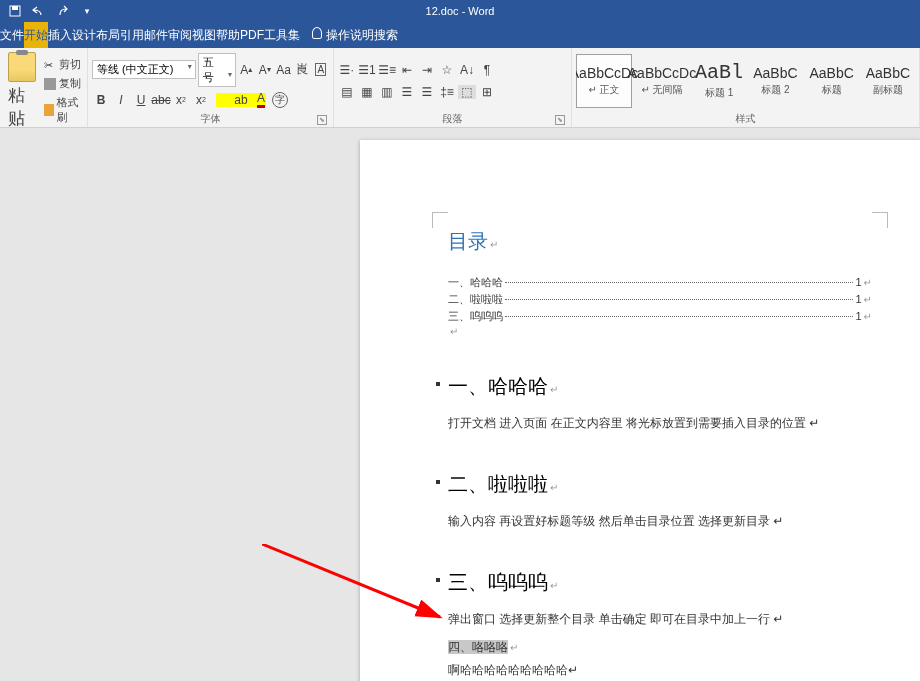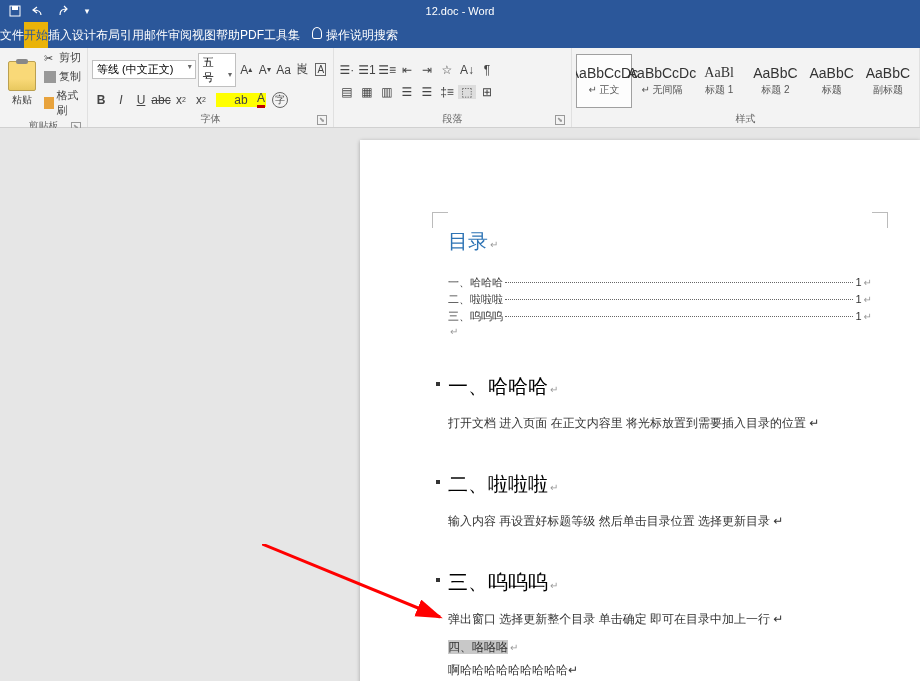--- a/index.html
+++ b/index.html
@@ -34,21 +34,21 @@
 .fontsize{width:40px}
 .fbtn{width:18px;height:18px;display:flex;align-items:center;justify-content:center;font-size:12px;color:#444;cursor:pointer;border:1px solid transparent}
 .paragraph{width:238px}
 .para-rows{display:flex;flex-direction:column;gap:4px;width:100%}
 .para-row{display:flex;gap:2px;align-items:center}
 .styles{flex:1;min-width:0}
 .styles-row{display:flex;gap:2px;height:56px;align-items:center;overflow:hidden}
 .style-item{width:56px;height:54px;border:1px solid transparent;display:flex;flex-direction:column;align-items:center;justify-content:center;cursor:pointer;font-size:10px;color:#555}
 .style-item.sel-style{border:1px solid #a0a0a0;background:#fdfdfd}
 .style-preview{font-size:14px;color:#333;margin-bottom:2px}
-.style-preview.h{font-size:14px;font-family:Liberation Serif, serif}
+.style-preview.h{font-size:20px;font-family:Liberation Mono, monospace}
 .docarea{position:absolute;top:128px;left:0;right:0;bottom:0;background:#e6e6e6;overflow:hidden}
 .page{position:absolute;left:360px;top:12px;width:560px;height:800px;background:#fff;box-shadow:0 1px 4px rgba(0,0,0,0.3);padding:88px 48px 40px 88px;font-family:"SimSun","Microsoft YaHei"}
 .corner{position:absolute;width:16px;height:16px}
 .corner.tl{top:72px;left:72px;border-left:1px solid #bbb;border-top:1px solid #bbb}
 .corner.tr{top:72px;right:32px;border-right:1px solid #bbb;border-top:1px solid #bbb}
 .toc-title{color:#2e74b5;font-size:20px;margin-bottom:20px}
 .toc-line{display:flex;font-size:11px;color:#333;margin:2px 0;align-items:baseline}
 .toc-text{white-space:nowrap}
 .toc-dots{flex:1;border-bottom:1px dotted #666;margin:0 2px;position:relative;top:-3px}
 .toc-pg{white-space:nowrap}
@@ -102,21 +102,21 @@
       <span>操作说明搜索</span>
     </div>
 </div>
 
 <div class="ribbon">
 
   <div class="grp clipboard">
     <div class="grp-body">
       <div class="clip-left">
         <div class="paste-icon"></div>
-        <div style="font-size:10px;color:#444">粘贴</div>
+        <div style="font-size:17px;color:#444">粘贴</div>
       </div>
       <div class="clip-right">
         <div>
             <span class="mini-ic" style="background:none">✂</span>
             <span>剪切</span>
           </div>
         <div>
             <span class="mini-ic"></span>
             <span>复制</span>
           </div>

